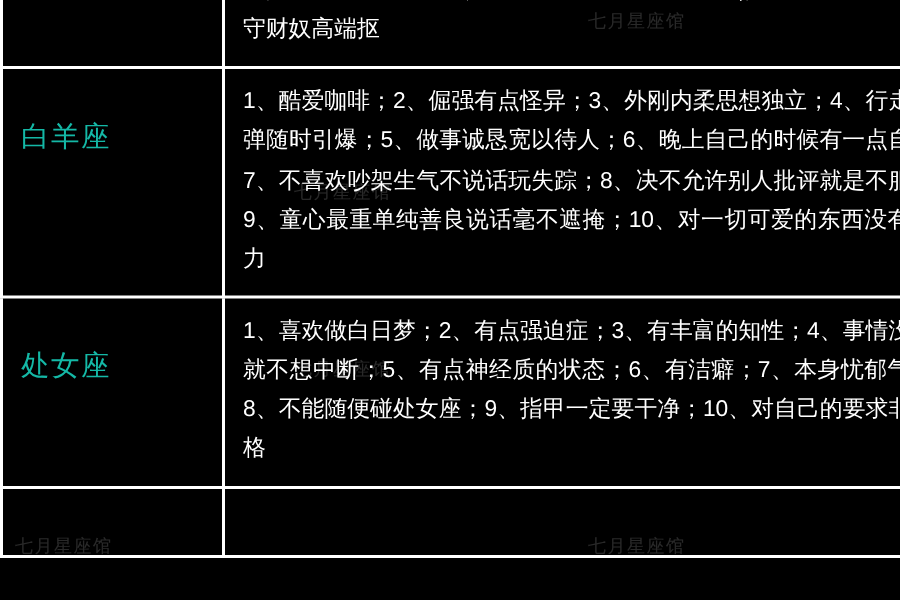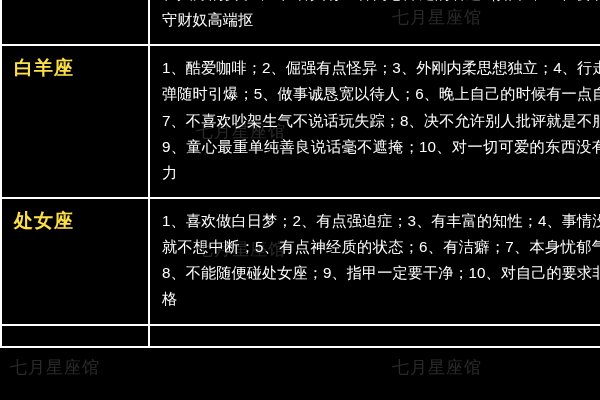--- a/index.html
+++ b/index.html
@@ -36,25 +36,26 @@
   }
   table.zodiac-table tr td:first-child {
     border-left: 2px solid #ffffff;
   }
   .col-sign {
     width: 124px;
     text-align: left;
   }
   .sign-label {
     font-size: 19px;
-    font-weight: bold;
+    font-weight: normal;
     letter-spacing: 1px;
     line-height: 1.4;
-    color: #fde047;
+    color: #14b8a6;
     white-space: nowrap;
+    margin-top: 24px;
   }
   .col-desc {
     width: 476px;
   }
   .desc-text {
     font-size: 15.2px;
     line-height: 1.72;
     color: #ffffff;
     text-align: justify;
     word-break: break-all;
@@ -62,21 +63,21 @@
   
   .row-partial .desc-text {
     font-size: 15.2px;
   }
   .clip-top {
     margin-top: -30px;
   }
   .watermark {
     position: absolute;
     color: rgba(255,255,255,0.16);
-    font-size: 17px;
+    font-size: 12px;
     letter-spacing: 1px;
     pointer-events: none;
     white-space: nowrap;
     font-family: Liberation Serif, serif;
     text-align: right;
   }
   .wm1 { left: 392px; top: 6px; }
   .wm2 { left: 196px; top: 120px; }
   .wm3 { left: 196px; top: 238px; }
   .wm4 { left: 392px; top: 356px; }

